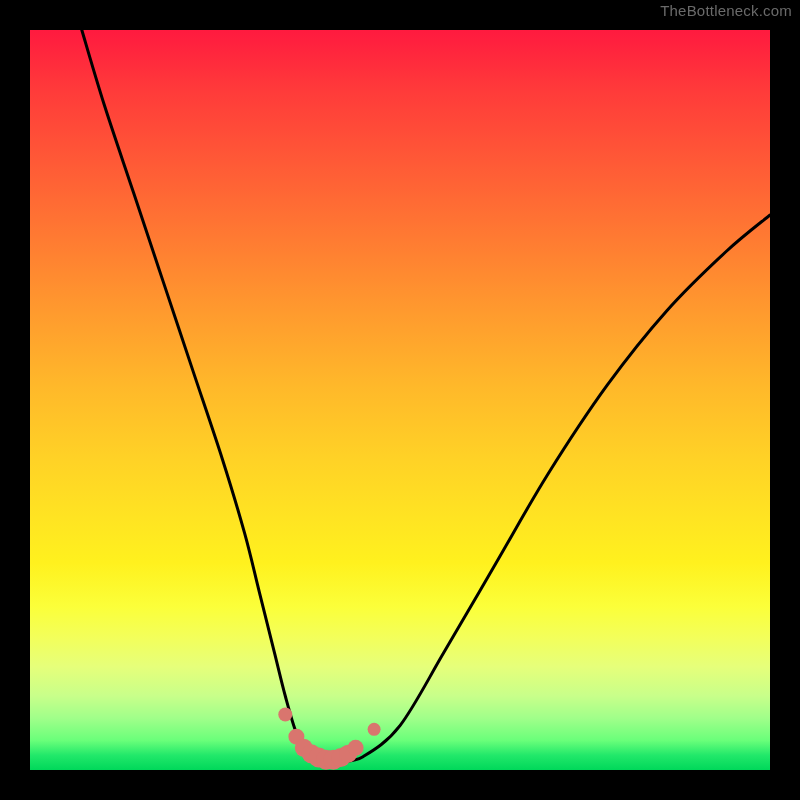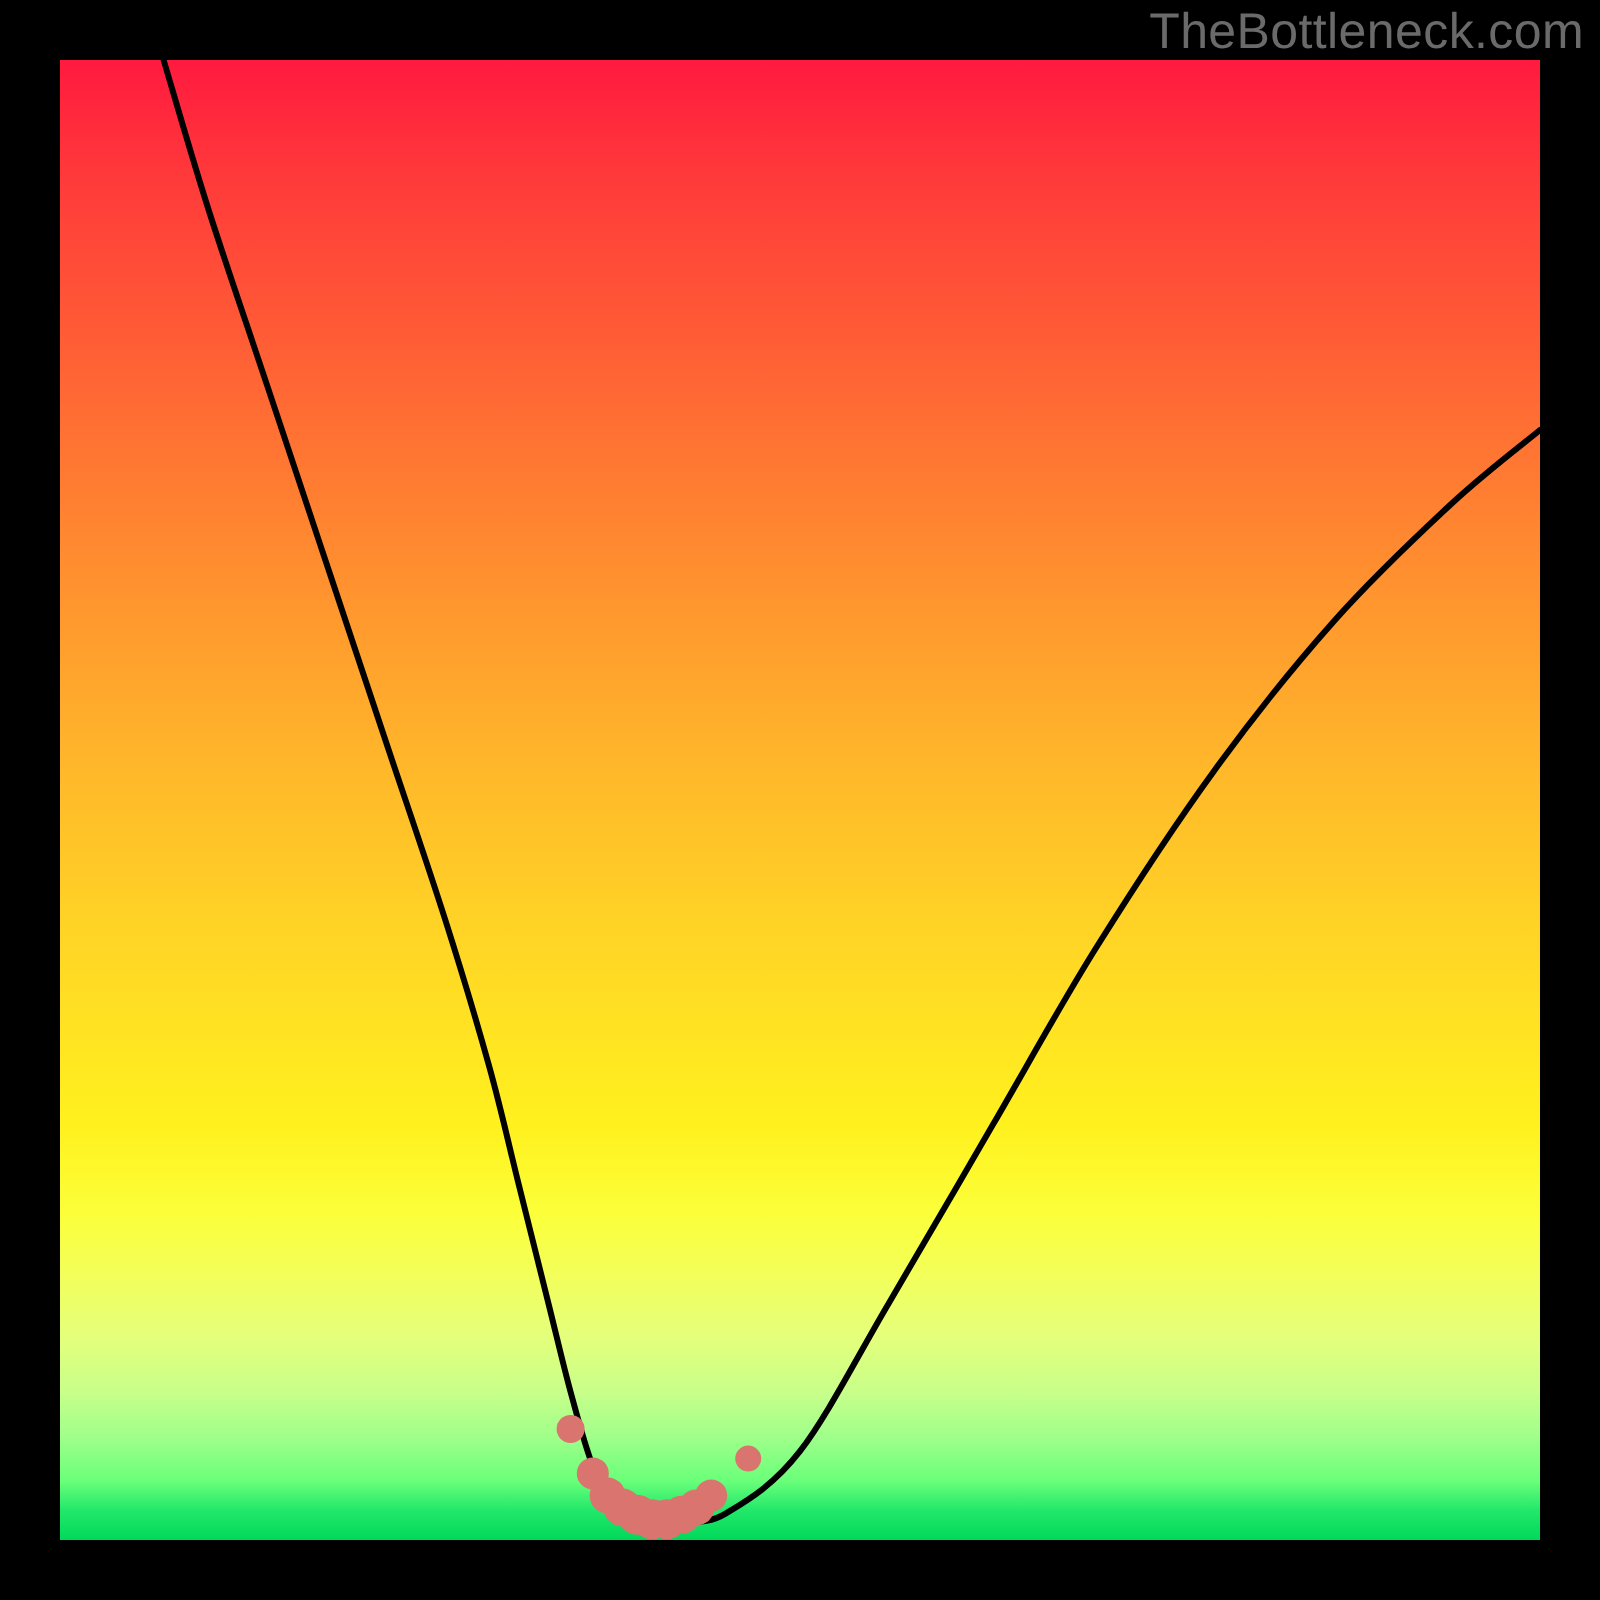--- a/index.html
+++ b/index.html
@@ -44,21 +44,21 @@
       #6aff7a 96%,
       #22e86a 98%,
       #00d85a 100%
     );
   }
   .watermark {
     position: absolute;
     top: 2px;
     right: 8px;
     color: #6a6a6a;
-    font-size: 25px;
+    font-size: 15px;
     font-weight: 400;
     letter-spacing: 0.2px;
     user-select: none;
   }
   svg.curve {
     position: absolute;
     left: 0;
     top: 0;
     width: 740px;
     height: 740px;

